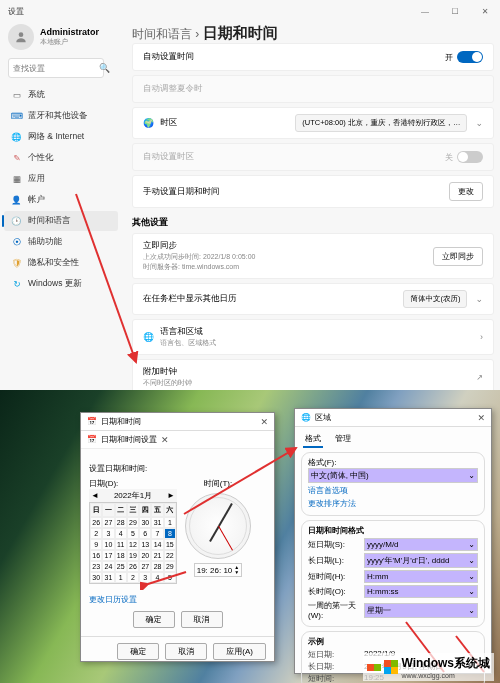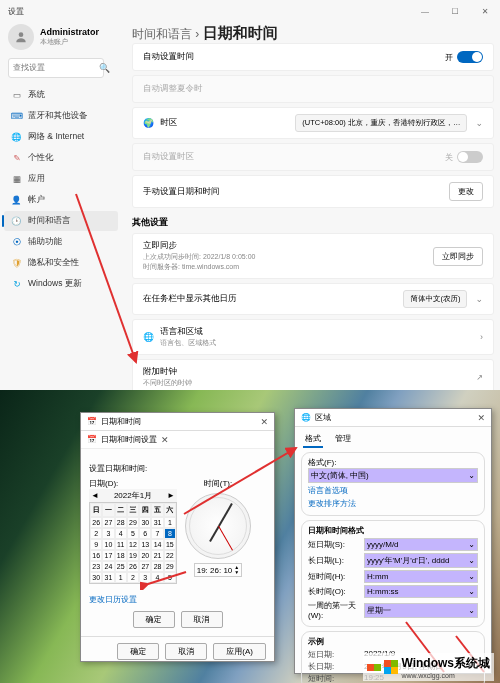--- a/index.html
+++ b/index.html
@@ -6,21 +6,21 @@
 body { width: 500px; height: 683px; background: #f3f3f3; font-size: 9px; overflow: hidden; position: relative; }
 .win-controls { position: absolute; top: 0; right: 0; display: flex; gap: 0; }
 .win-btn { width: 30px; height: 22px; display: flex; align-items: center; justify-content: center; font-size: 8px; color: #666; }
 .settings-app { position: absolute; top: 0; left: 0; width: 500px; height: 390px; background: #f7f7f7; }
 .app-title { position: absolute; top: 6px; left: 8px; font-size: 8px; color: #333; }
 .user-block { position: absolute; top: 24px; left: 8px; display: flex; align-items: center; gap: 6px; }
 .avatar { width: 26px; height: 26px; border-radius: 50%; background: #e0e0e0; display: flex; align-items: center; justify-content: center; }
 .avatar svg { width: 14px; height: 14px; fill: #888; }
 .user-text .un { font-size: 9px; font-weight: 600; }
 .user-text .ut { font-size: 7px; color: #888; }
-.search-box { position: absolute; top: 58px; left: 8px; width: 96px; height: 20px; background: #fff; border: 1px solid #ddd; border-radius: 3px; display: flex; align-items: flex-start; padding: 4px 4px; }
+.search-box { position: absolute; top: 58px; left: 8px; width: 96px; height: 20px; background: #fff; border: 1px solid #ddd; border-radius: 3px; display: flex; align-items: center; padding: 4px 4px; }
 .search-box input { border: none; outline: none; width: 86px; font-size: 8px; background: transparent; }
 .search-box .sicon { font-size: 9px; color: #888; margin-left: auto; }
 .sidebar { position: absolute; top: 84px; left: 0; width: 122px; }
 .side-item { display: flex; align-items: center; gap: 6px; padding: 4px 8px; font-size: 8.5px; color: #333; border-radius: 3px; margin: 1px 4px; }
 .side-item.active { background: #eaeaea; position: relative; }
 .side-item.active::before { content: ""; position: absolute; left: -2px; top: 4px; bottom: 4px; width: 2px; background: #0067c0; border-radius: 2px; }
 .side-icon { width: 10px; display: inline-flex; justify-content: center; }
 .ic-sys { color: #555; } .ic-bt { color: #0067c0; } .ic-net { color: #0067c0; } .ic-pers { color: #d06060; } .ic-app { color: #555; } .ic-acc { color: #555; } .ic-time { color: #0067c0; } .ic-acc2 { color: #0067c0; } .ic-priv { color: #e0a030; } .ic-upd { color: #00a0e0; }
 .content { position: absolute; top: 24px; left: 132px; right: 6px; bottom: 6px; }
 .breadcrumb { font-size: 12px; color: #666; }

